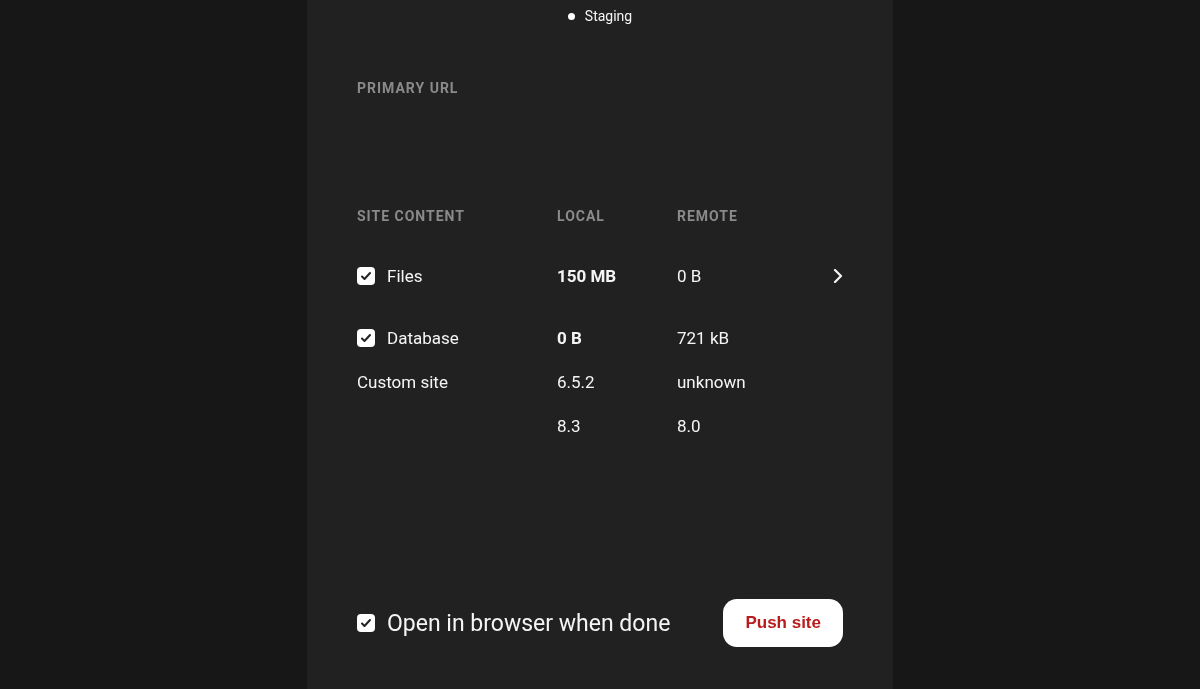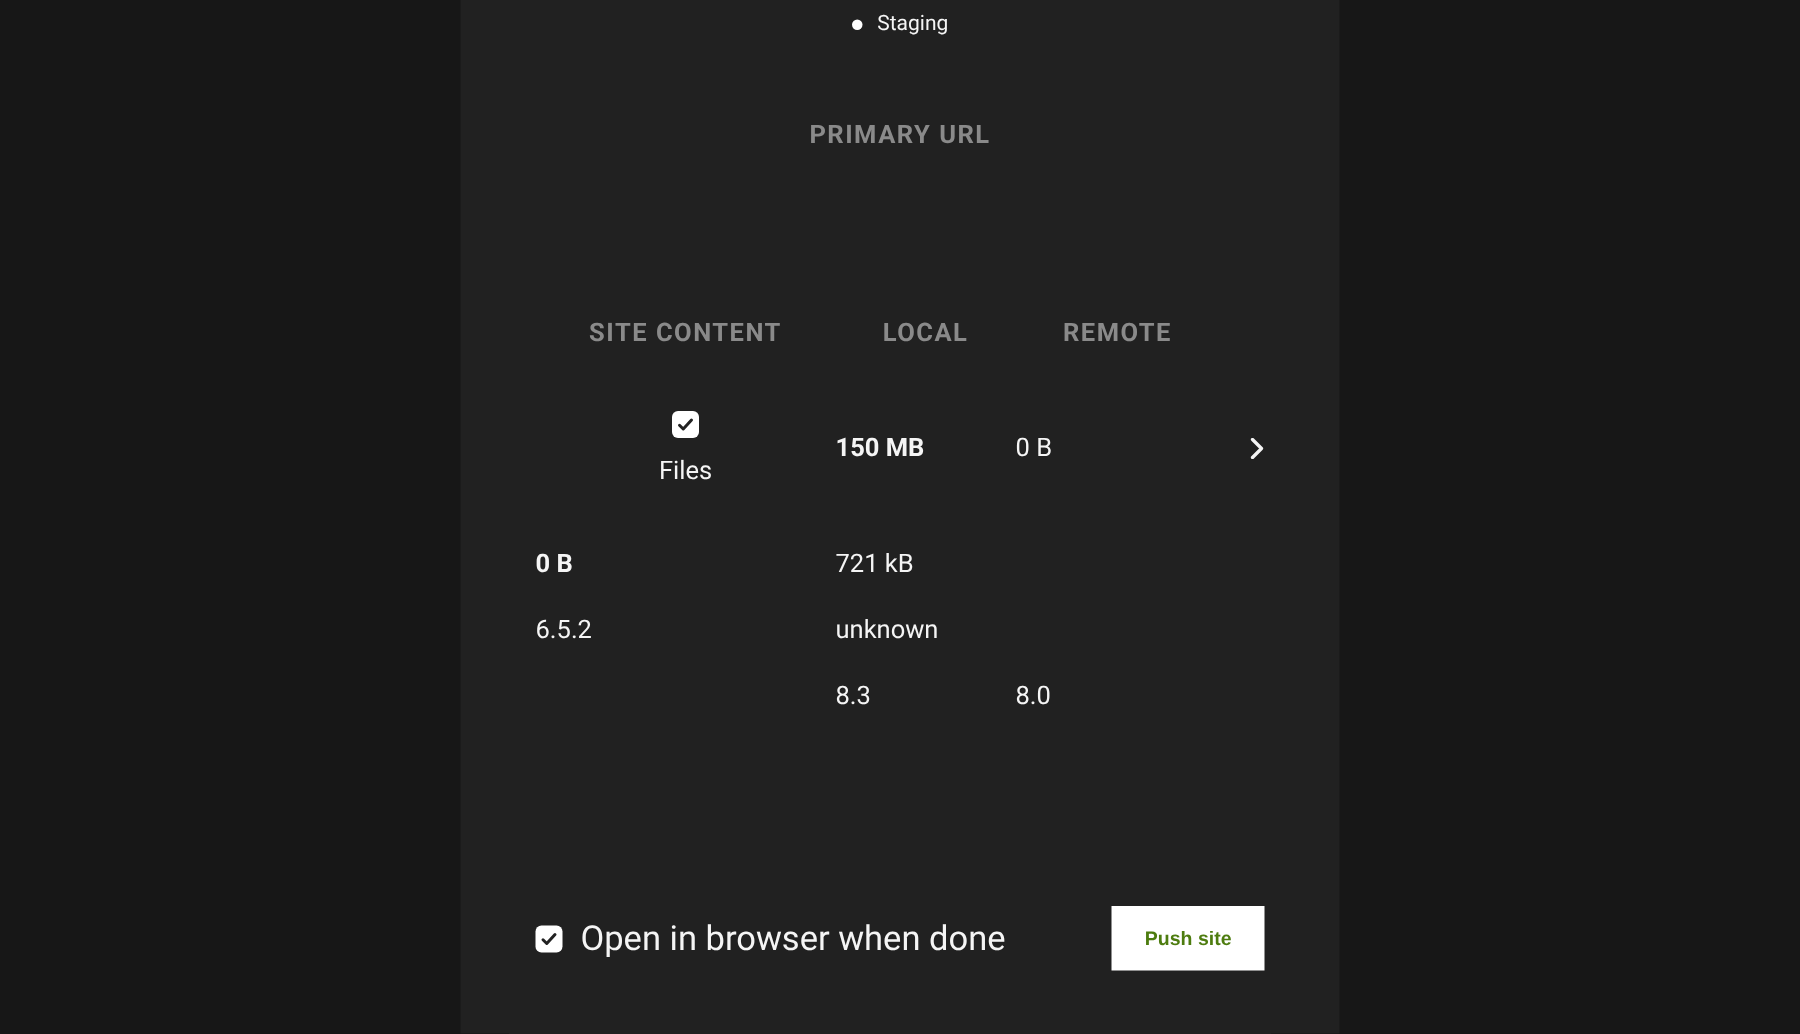--- a/index.html
+++ b/index.html
@@ -47,26 +47,25 @@
   }
   .bullet {
     width: 7px;
     height: 7px;
     border-radius: 50%;
     background: var(--white);
     display: inline-block;
   }
 
   .section-heading {
-    font-size: 17px;
+    font-size: 14px;
     font-weight: 700;
     letter-spacing: 1px;
     color: var(--text-muted);
     text-transform: uppercase;
-    text-align: center;
   }
 
   .primary-url-heading { padding-top: 56px; }
 
   .grid-header {
     display: grid;
     grid-template-columns: 200px 120px 1fr 30px;
     align-items: center;
     padding-top: 112px;
   }
@@ -76,21 +75,20 @@
     align-items: center;
     padding-top: 42px;
     font-size: 17px;
   }
   .grid-row.tight { padding-top: 24px; }
 
   .cell-label {
     display: flex;
     align-items: center;
     gap: 12px;
-    flex-direction: column;
   }
 
   .checkbox {
     width: 18px;
     height: 18px;
     border-radius: 4px;
     background: var(--check-bg);
     display: inline-flex;
     align-items: center;
     justify-content: center;
@@ -118,24 +116,24 @@
     justify-content: space-between;
   }
   .footer-left {
     display: flex;
     align-items: center;
     gap: 12px;
     font-size: 23px;
   }
   .push-btn {
     background: var(--white);
-    color: #4d7c0f;
+    color: #b91c1c;
     border: none;
-    border-radius: 0;
-    font-size: 13px;
+    border-radius: 14px;
+    font-size: 17px;
     font-weight: 700;
     padding: 14px 22px;
     cursor: pointer;
   }
 
   .sub-heading-row {
     padding-top: 34px;
   }
 </style>
 </head>
@@ -169,27 +167,36 @@
     <div class="bold">150 MB</div>
     <div>0 B</div>
     <div class="chevron">
       <svg width="10" height="14" viewBox="0 0 8 14" fill="none" stroke="#f5f5f5" stroke-width="2.2" stroke-linecap="round" stroke-linejoin="round">
           <polyline points="1 1 7 7 1 13"></polyline>
         </svg>
     </div>
   </div>
 
   <div class="grid-row">
+    <div class="cell-label">
+      <span class="checkbox">
+        <svg width="12" height="12" viewBox="0 0 24 24" fill="none" stroke="#222" stroke-width="4" stroke-linecap="round" stroke-linejoin="round">
+            <polyline points="4 13 9 18 20 6"></polyline>
+          </svg>
+      </span>
+      <span>Database</span>
+    </div>
     <div class="bold">0 B</div>
     <div>721 kB</div>
     <div></div>
   </div>
 
 
   <div class="grid-row tight">
+    <div>Custom site</div>
     <div>6.5.2</div>
     <div>unknown</div>
     <div></div>
   </div>
 
 
   <div class="grid-row tight">
     <div></div>
     <div>8.3</div>
     <div>8.0</div>

